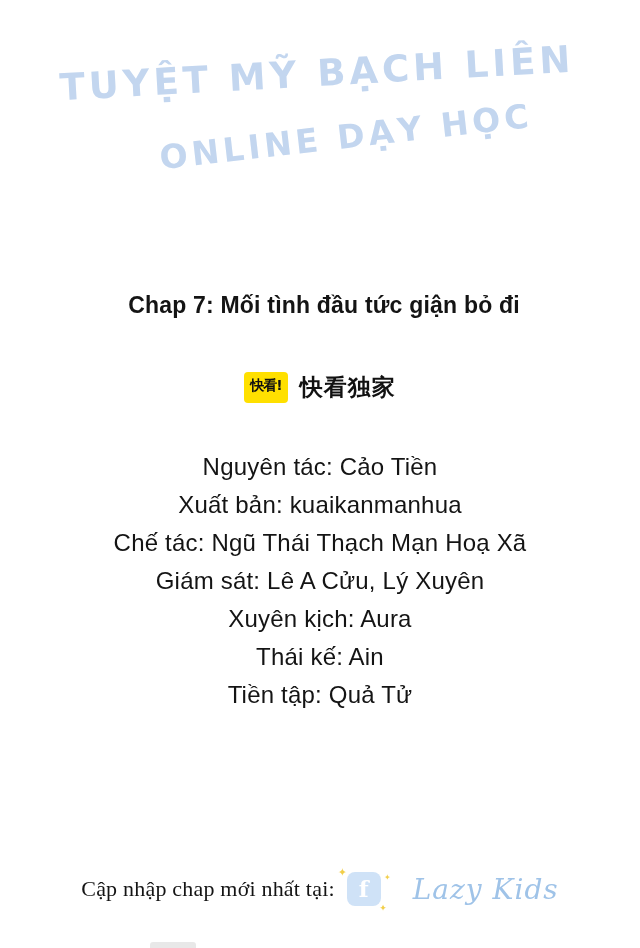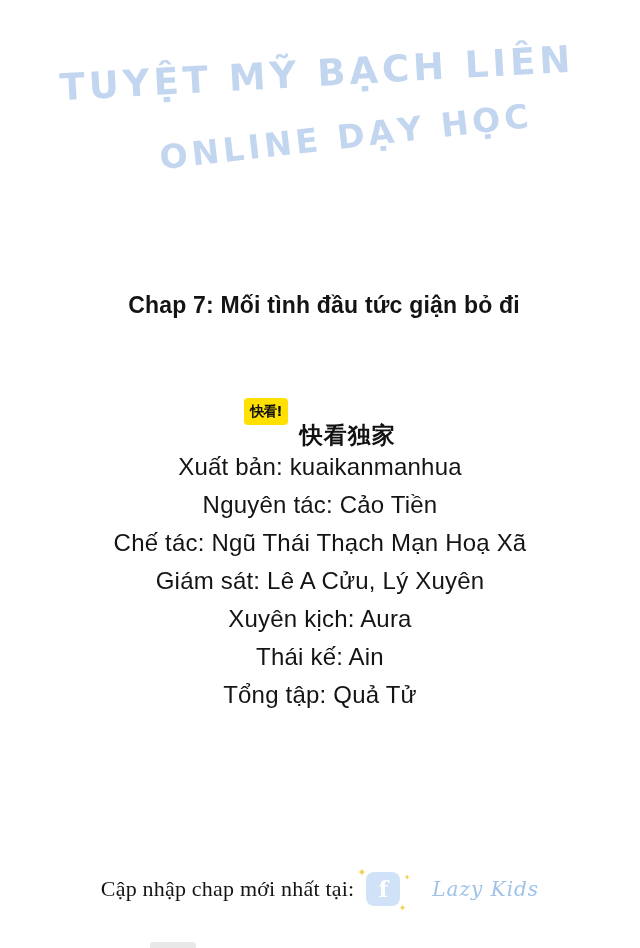--- a/index.html
+++ b/index.html
@@ -64,21 +64,20 @@
     letter-spacing: 0.2px;
   }
 
   
   .badge-row {
     position: absolute;
     top: 372px;
     left: 0;
     width: 640px;
     display: flex;
-    align-items: center;
     justify-content: center;
     gap: 12px;
   }
   .badge-mark {
     display: inline-block;
     background: #ffe000;
     color: #111111;
     font-family: "DejaVu Sans", sans-serif;
     font-size: 14px;
     font-weight: 700;
@@ -86,21 +85,20 @@
     padding: 6px 6px 7px 6px;
     border-radius: 4px;
     letter-spacing: -1px;
   }
   .badge-text {
     font-family: Liberation Sans, sans-serif;
     font-size: 23px;
     font-weight: 600;
     color: #111111;
     letter-spacing: 1px;
-    margin-top: 48px;
   }
 
   
   .credits {
     position: absolute;
     top: 448px;
     left: 0;
     width: 640px;
     text-align: center;
   }
@@ -156,21 +154,21 @@
     font-size: 11px;
     line-height: 1;
   }
   .star-a { left: -9px; top: -5px; }
   .star-b { right: -10px; top: 2px; font-size: 8px; }
   .star-c { right: -6px; bottom: -7px; font-size: 9px; }
 
   .brand {
     font-family: "DejaVu Serif", serif;
     font-style: italic;
-    font-size: 20px;
+    font-size: 28px;
     color: #9fc3e8;
     letter-spacing: 1px;
     margin-left: 20px;
   }
 
   
   .bottom-edge {
     position: absolute;
     left: 150px;
     bottom: 0;
@@ -191,27 +189,27 @@
   </div>
 
   <div class="chapter">Chap 7: Mối tình đầu tức giận bỏ đi</div>
 
   <div class="badge-row">
     <span class="badge-mark">快看!</span>
     <span class="badge-text">快看独家</span>
   </div>
 
   <div class="credits">
+    <div class="credit-line">Nguyên tác: Cảo Tiền</div>
     <div class="credit-line">Xuất bản: kuaikanmanhua</div>
-    <div class="credit-line">Nguyên tác: Cảo Tiền</div>
     <div class="credit-line">Chế tác: Ngũ Thái Thạch Mạn Hoạ Xã</div>
     <div class="credit-line">Giám sát: Lê A Cửu, Lý Xuyên</div>
     <div class="credit-line">Xuyên kịch: Aura</div>
     <div class="credit-line">Thái kế: Ain</div>
-    <div class="credit-line">Tổng tập: Quả Tử</div>
+    <div class="credit-line">Tiền tập: Quả Tử</div>
   </div>
 
   <div class="footer">
     <span class="footer-text">Cập nhập chap mới nhất tại:</span>
     <span class="fb-icon">
       <span class="f-glyph">f</span>
       <span class="star star-a">✦</span>
       <span class="star star-b">✦</span>
       <span class="star star-c">✦</span>
     </span>

